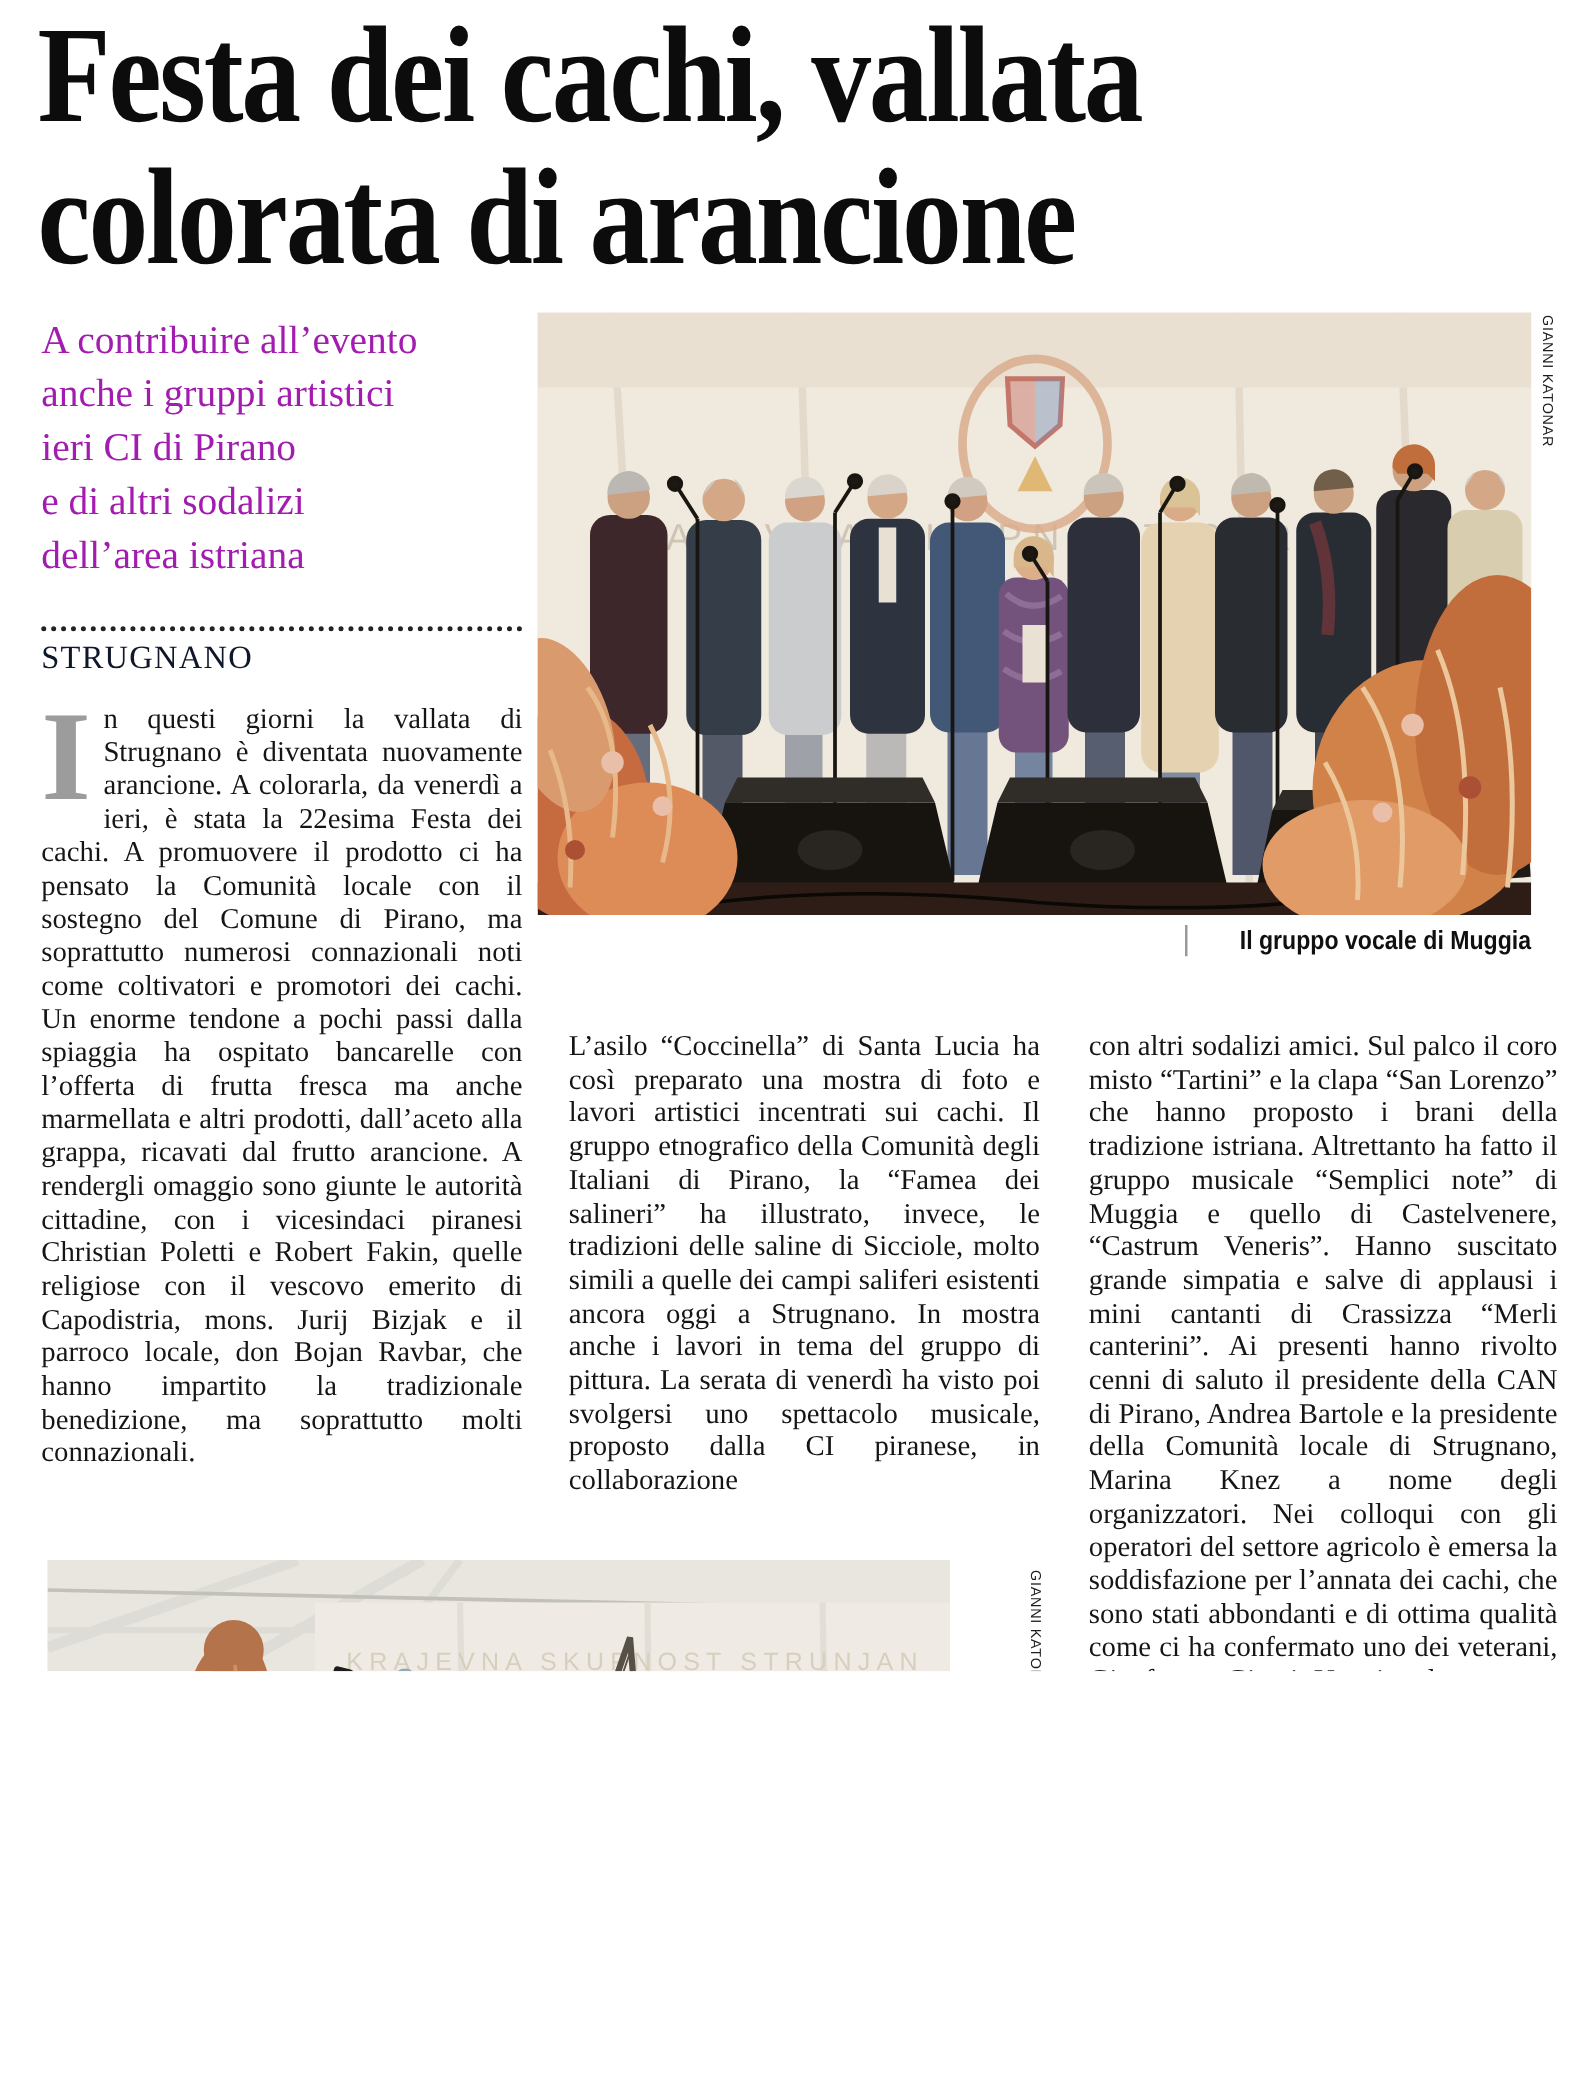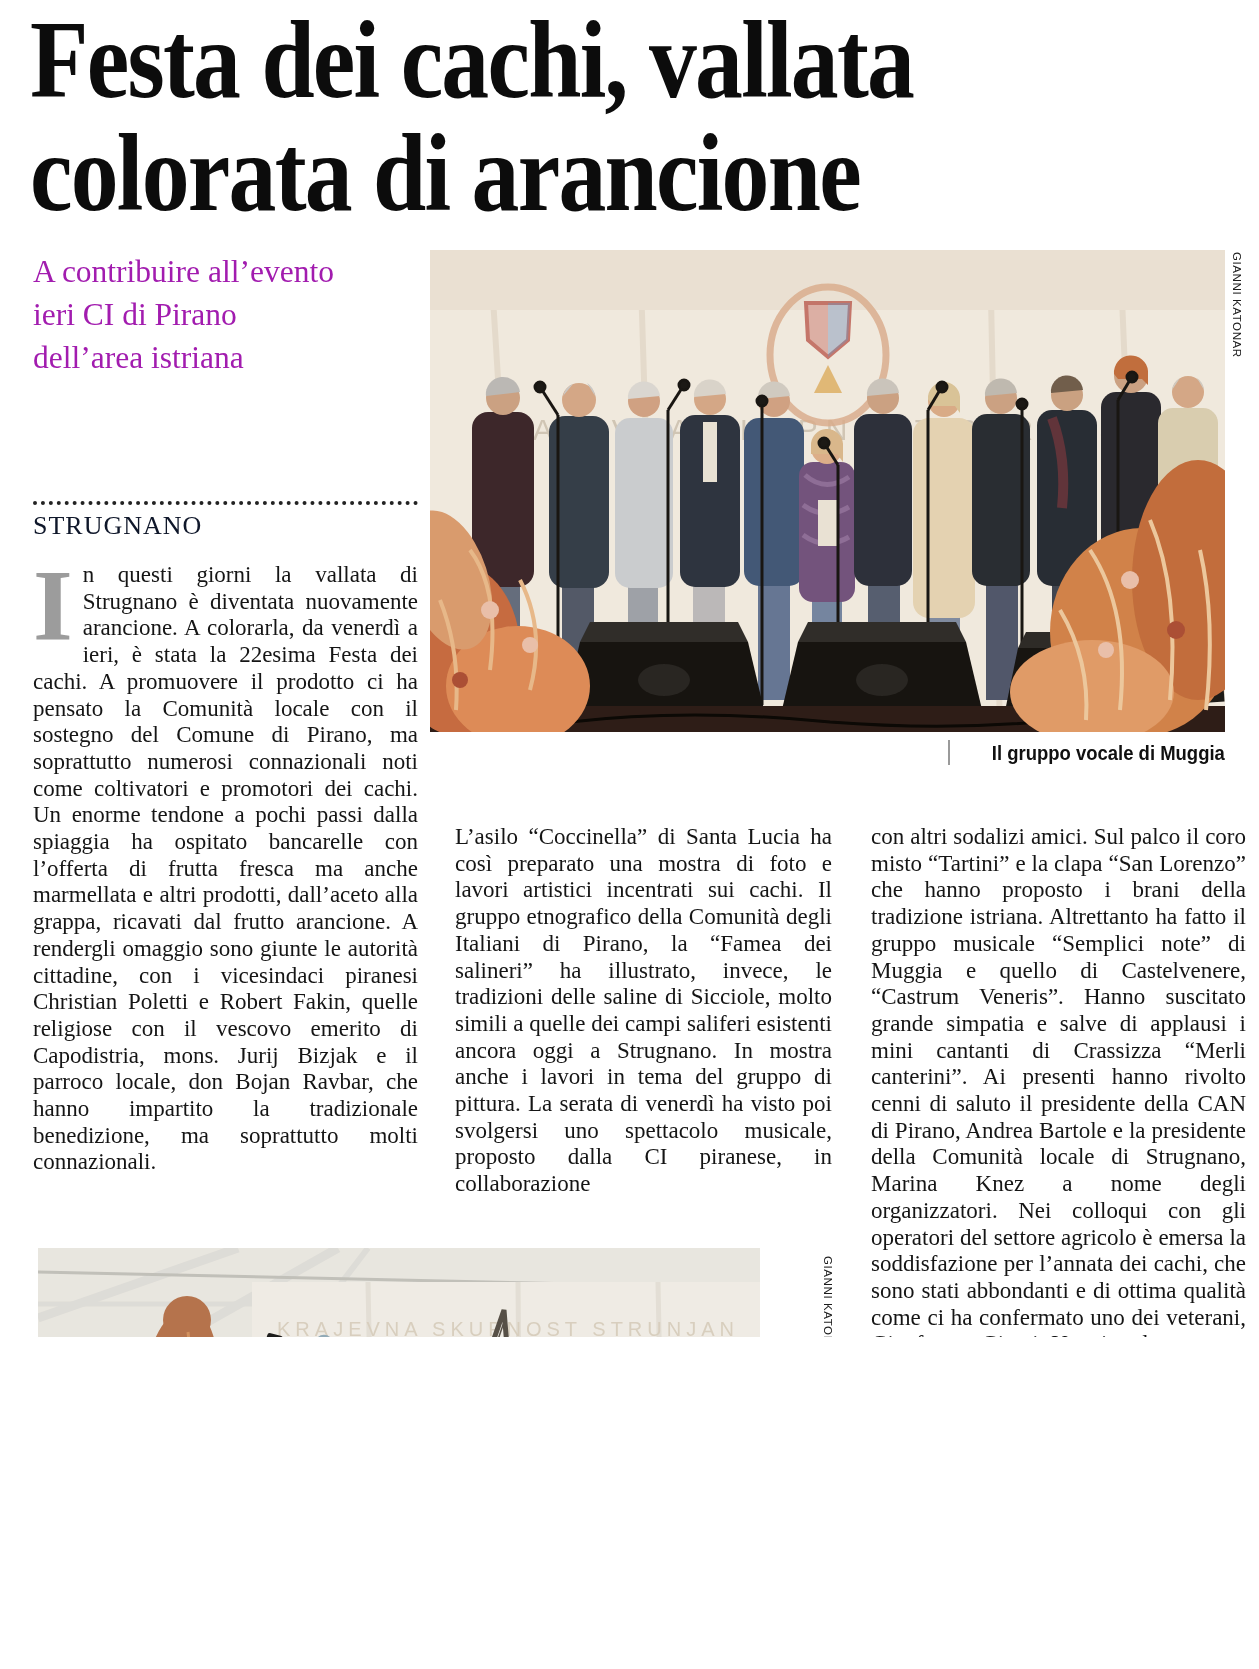--- a/index.html
+++ b/index.html
@@ -52,21 +52,23 @@
 
 <div class="page">
 
   <div class="headline">
     <div>Festa dei cachi, vallata</div>
     <div>colorata di arancione</div>
   </div>
 
   <div class="standfirst">
     <div>A contribuire all’evento</div>
+    <div>anche i gruppi artistici</div>
     <div>ieri CI di Pirano</div>
+    <div>e di altri sodalizi</div>
     <div>dell’area istriana</div>
   </div>
 
   <div class="kicker-rule"></div>
   <div class="kicker">STRUGNANO</div>
 
   <div class="bodycol" id="col1">
     <span class="dropcap">I</span><span>n questi giorni la vallata di Strugnano è diventata nuovamente arancione. A colorarla, da venerdì a ieri, è stata la 22esima Festa dei cachi. A promuovere il prodotto ci ha pensato la Comunità locale con il sostegno del Comune di Pirano, ma soprattutto numerosi connazionali noti come coltivatori e promotori dei cachi. Un enorme tendone a pochi passi dalla spiaggia ha ospitato bancarelle con l’offerta di frutta fresca ma anche marmellata e altri prodotti, dall’aceto alla grappa, ricavati dal frutto arancione. A rendergli omaggio sono giunte le autorità cittadine, con i vicesindaci piranesi Christian Poletti e Robert Fakin, quelle religiose con il vescovo emerito di Capodistria, mons. Jurij Bizjak e il parroco locale, don Bojan Ravbar, che hanno impartito la tradizionale benedizione, ma soprattutto molti connazionali.</span>
   </div>
 

